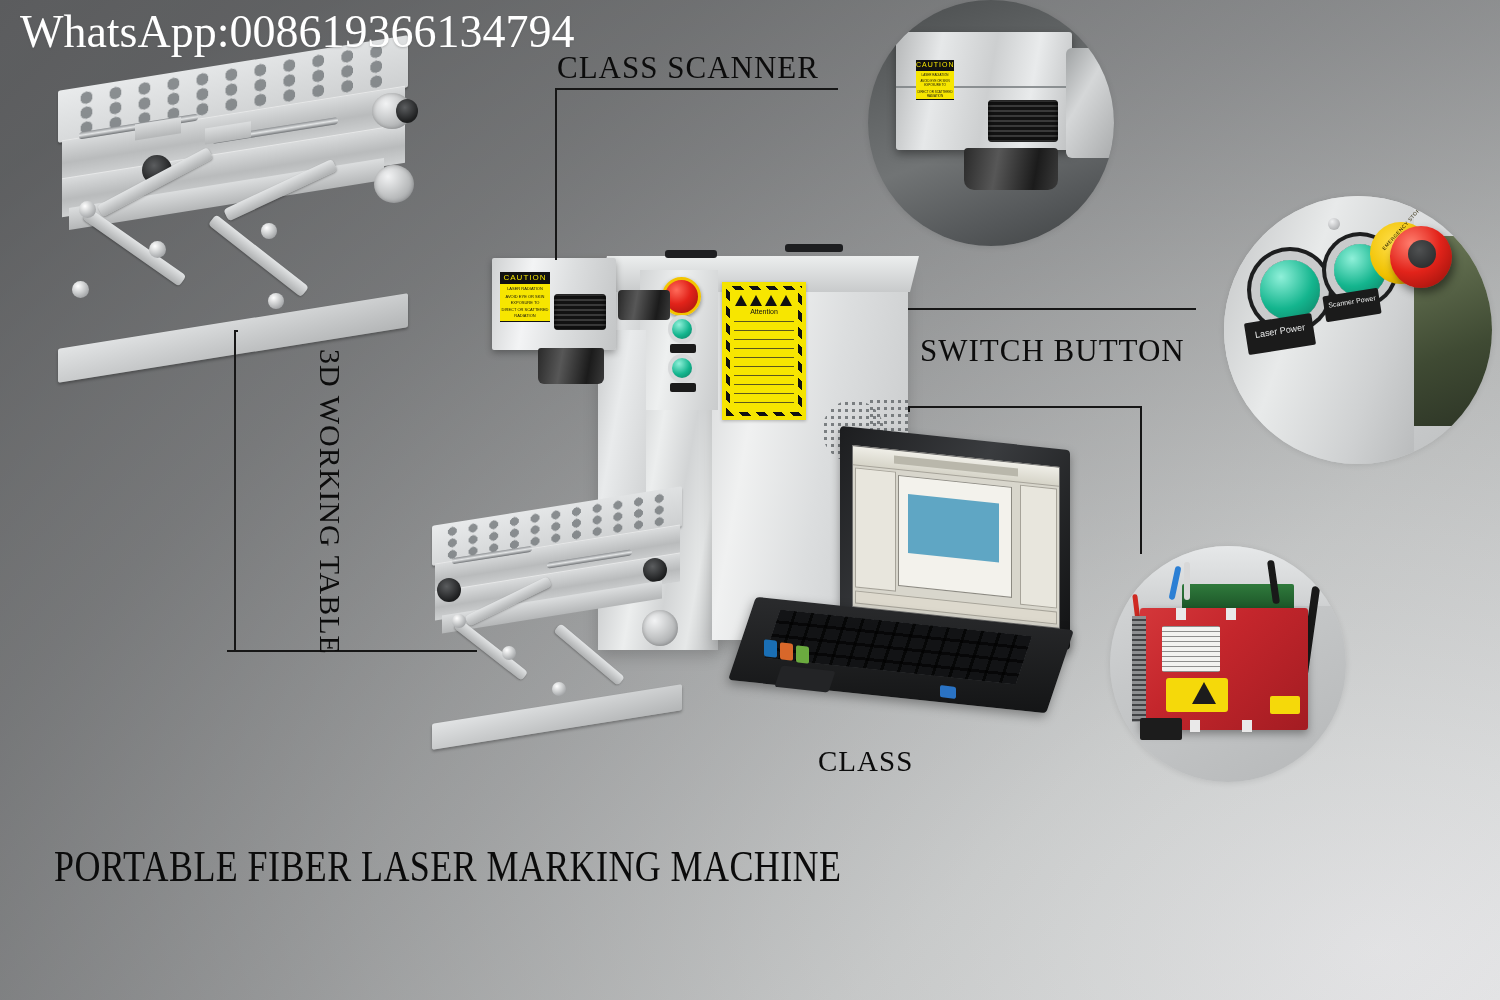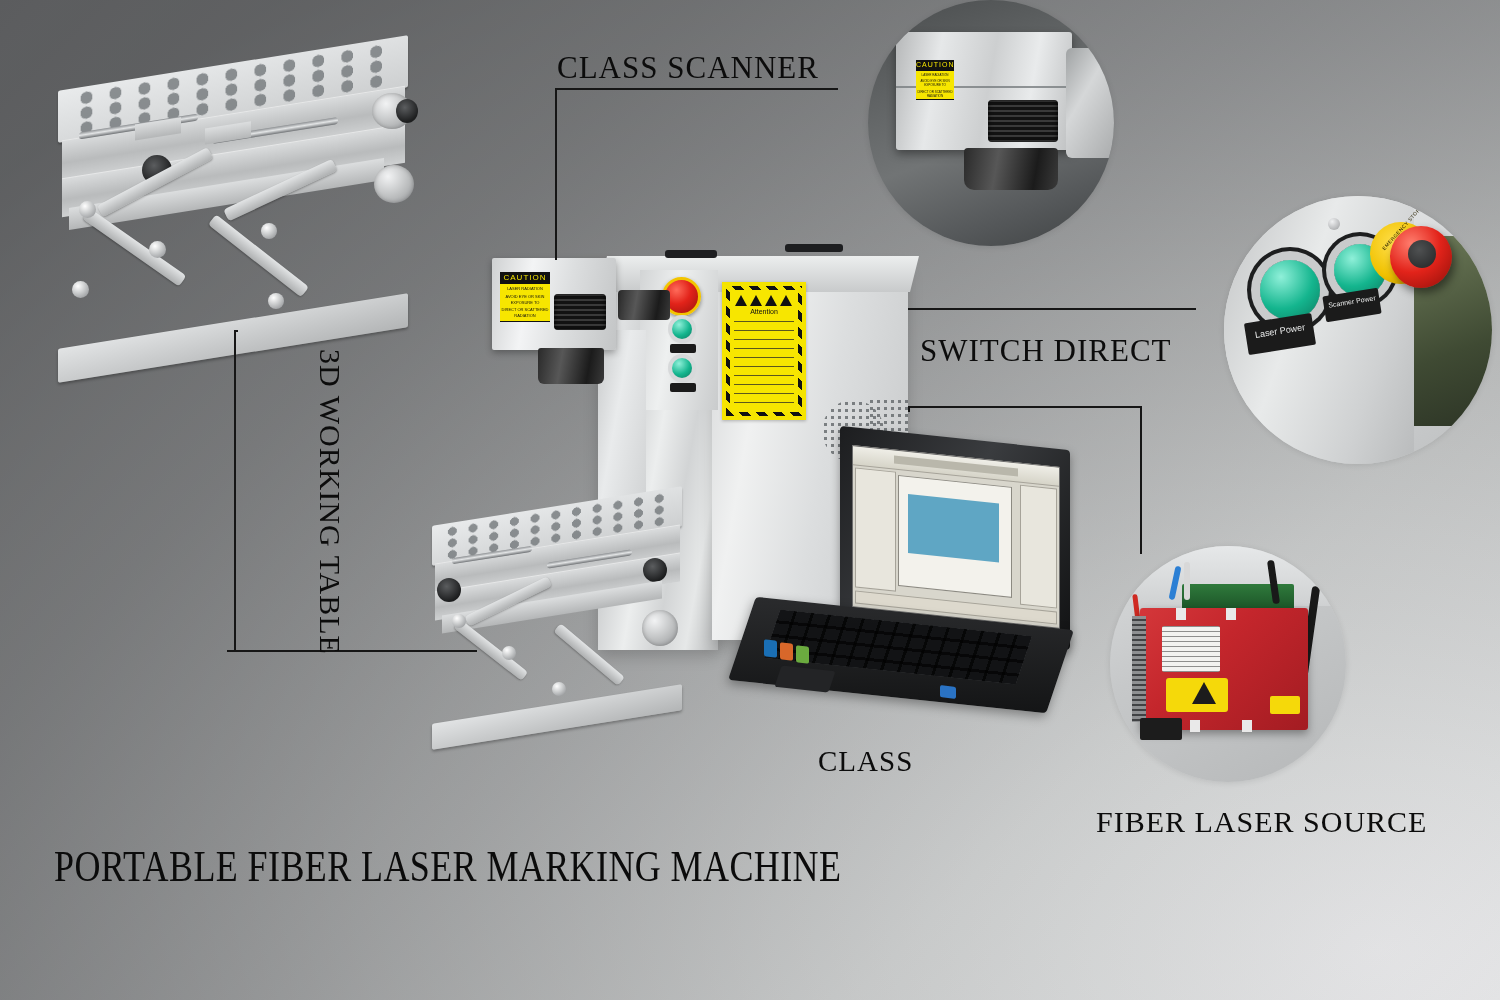--- a/index.html
+++ b/index.html
@@ -463,26 +463,26 @@
 
   <div class="ln lnh" style="left:908px;top:406px;width:232px;"></div>
   <div class="ln lnv" style="left:908px;top:406px;height:6px;"></div>
 
   <div class="ln lnv" style="left:234px;top:330px;height:322px;"></div>
   <div class="ln lnh" style="left:234px;top:330px;width:4px;"></div>
   <div class="ln lnh" style="left:227px;top:650px;width:250px;"></div>
 
   <div class="ln lnv" style="left:1140px;top:406px;height:148px;"></div>
 
+  <div class="whatsapp">WhatsApp:008619366134794</div>
 
   <div class="calloutlabel lbl-scanner">CLASS SCANNER</div>
 
-  <div class="calloutlabel lbl-switch">SWITCH DIRECT</div>
+  <div class="calloutlabel lbl-switch">SWITCH BUTTON</div>
 
   <div class="calloutlabel lbl-laptop">CLASS</div>
 
-  <div class="calloutlabel lbl-source">FIBER LASER SOURCE</div>
 
   <div class="calloutlabel lbl-table">3D WORKING TABLE</div>
 
   <div class="title">PORTABLE FIBER LASER MARKING MACHINE</div>
 
 </div>
 
 </body></html>

